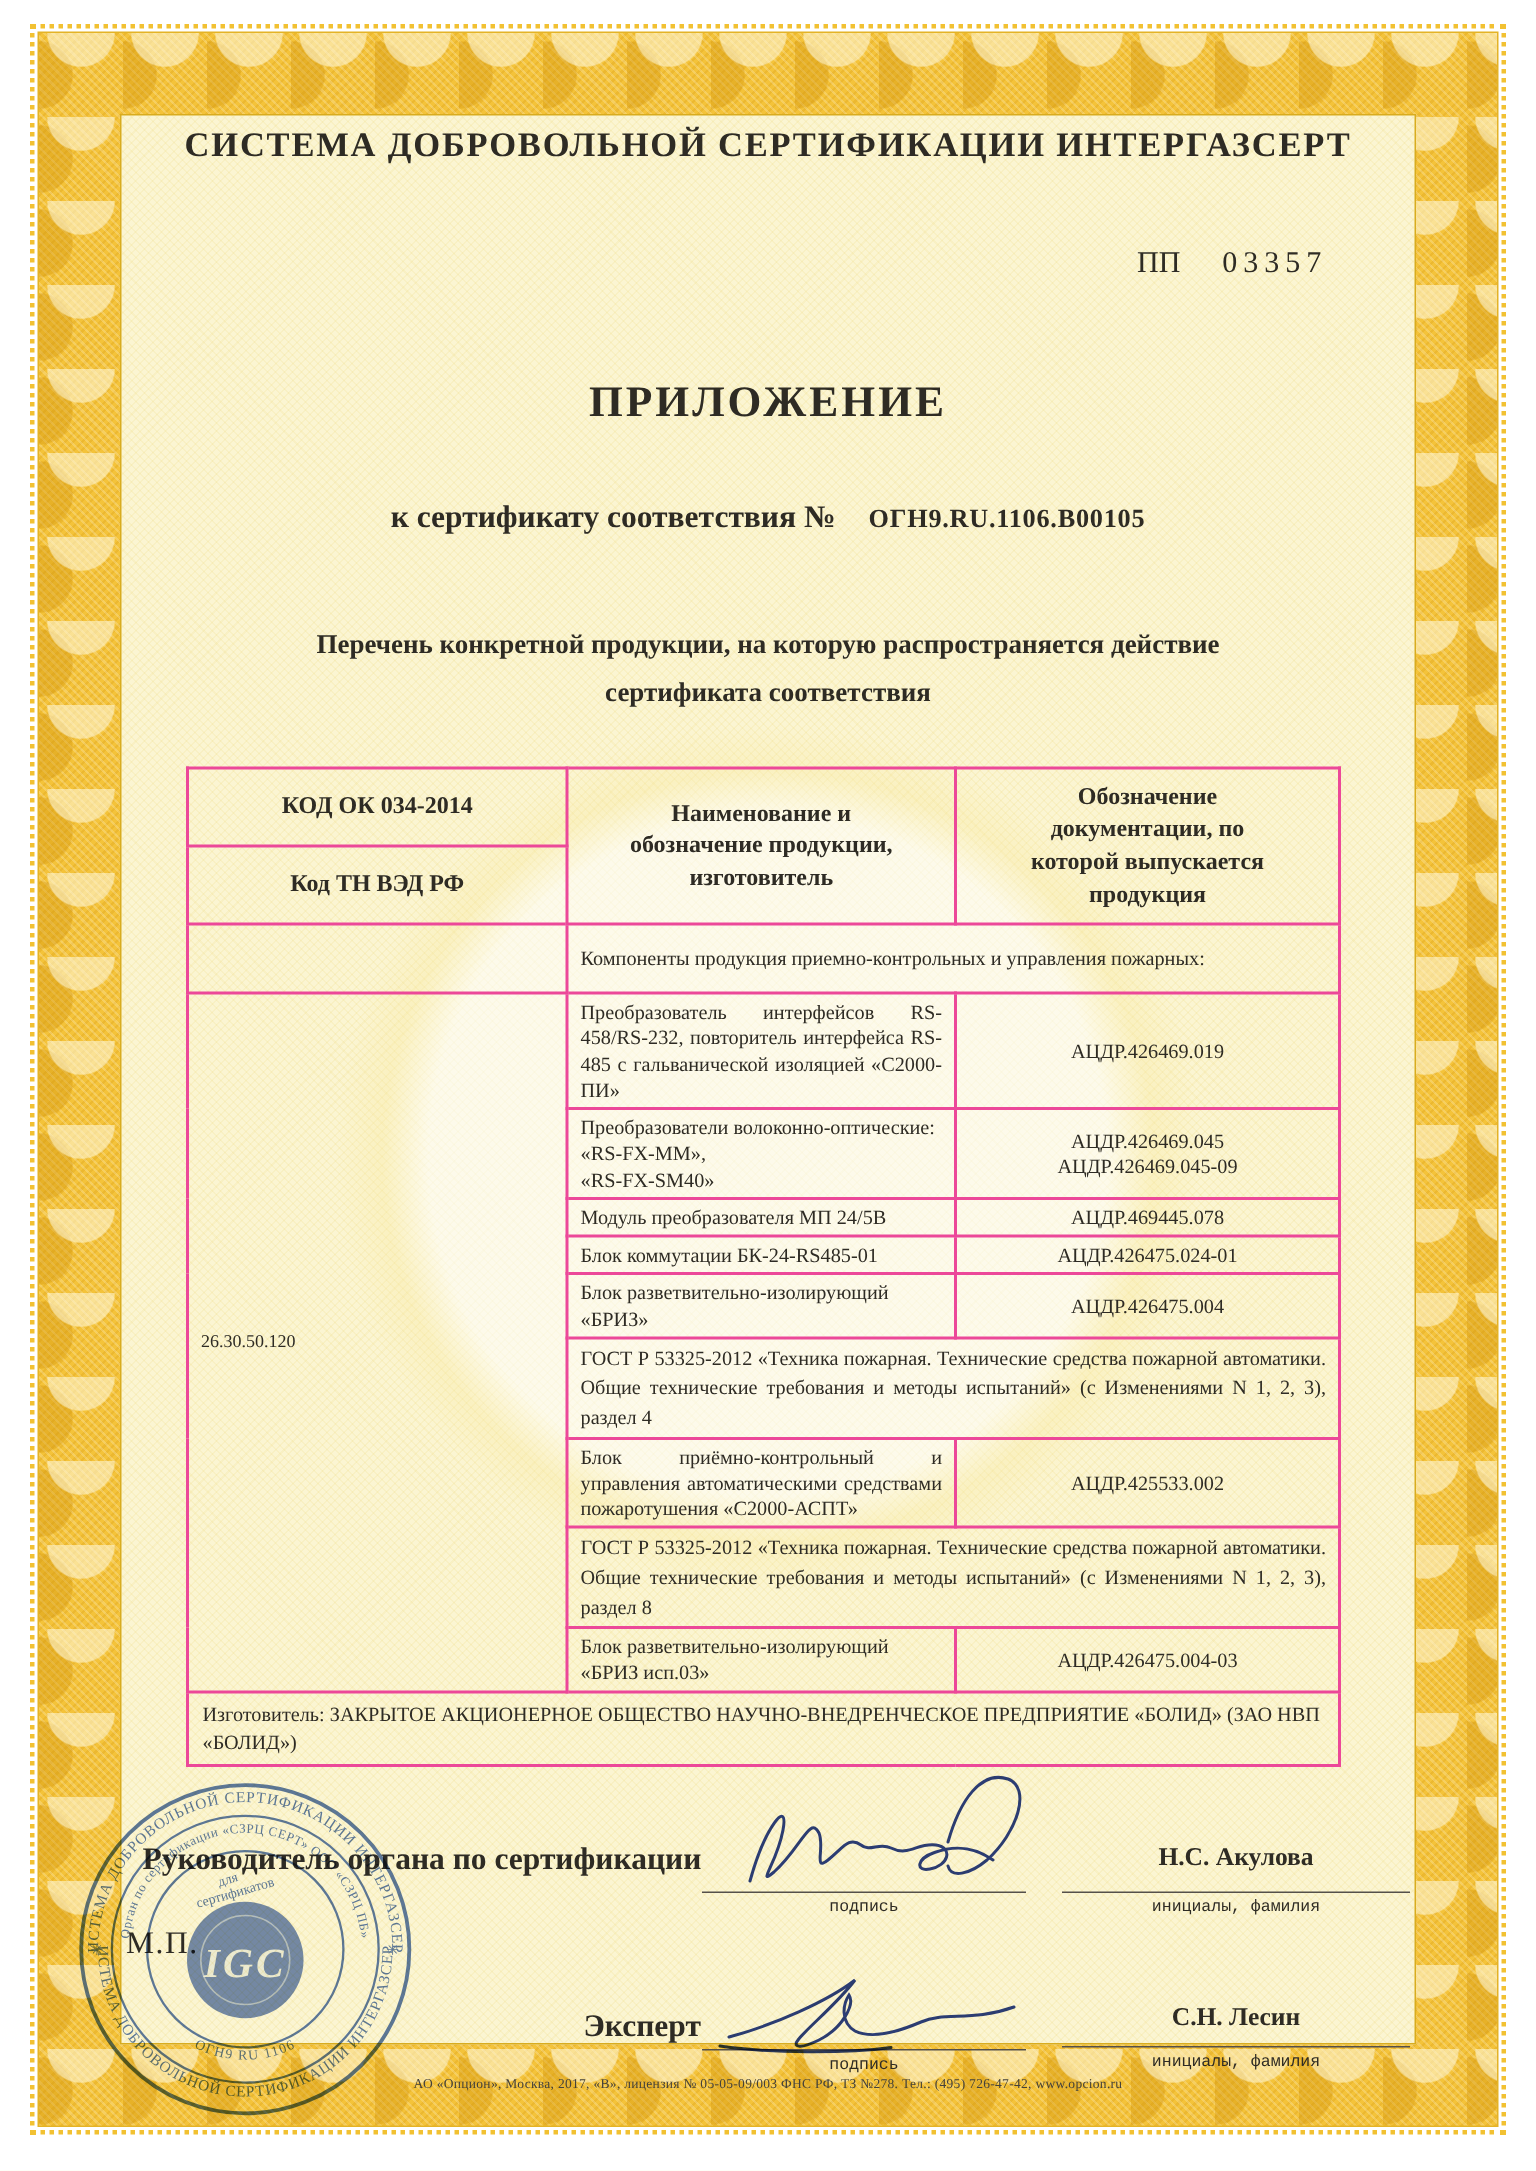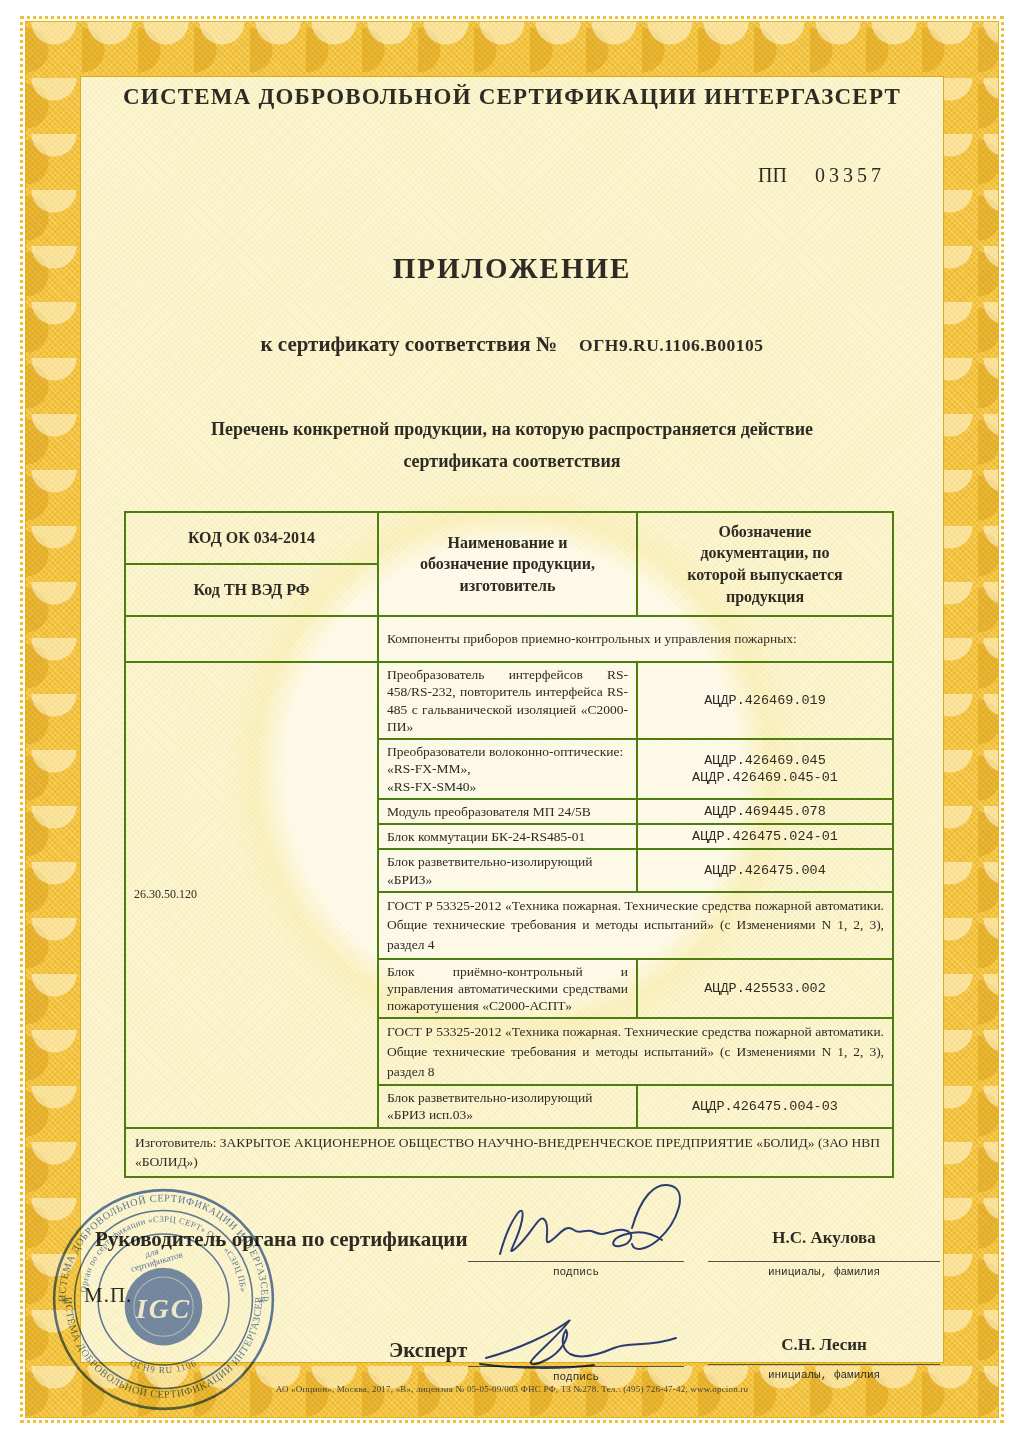--- a/index.html
+++ b/index.html
@@ -28,29 +28,29 @@
   .sys-title{position:absolute;top:84px;left:0;right:0;text-align:center;font-size:23px;font-weight:bold;letter-spacing:1.2px;}
   .form-no{position:absolute;top:164px;left:758px;display:flex;gap:28px;font-size:20px;}
   .form-no .num{letter-spacing:4px;}
   .doc-title{position:absolute;top:252px;left:0;right:0;text-align:center;font-size:29px;font-weight:bold;letter-spacing:2px;}
   .subtitle{position:absolute;top:332px;left:0;right:0;display:flex;justify-content:center;align-items:baseline;gap:22px;}
   .subtitle .pref{font-size:21px;font-weight:bold;}
   .subtitle .cert{font-size:17.5px;font-weight:bold;letter-spacing:.5px;}
   .descr{position:absolute;top:414px;left:60px;right:60px;text-align:center;font-size:18px;font-weight:bold;line-height:1.75;white-space:pre-line;}
 
   table.cert{position:absolute;top:511px;left:124px;width:768px;border-collapse:collapse;table-layout:fixed;}
-  table.cert th,table.cert td{border:2px solid #4d7c0f;padding:3px 8px;vertical-align:middle;margin-left:32px;}
+  table.cert th,table.cert td{border:2px solid #ec4899;padding:3px 8px;vertical-align:middle;margin-left:32px;}
   table.cert thead th{font-size:16px;font-weight:bold;text-align:center;white-space:pre-line;line-height:1.35;}
   th.h-split{height:44px;}
   tbody{font-size:13.5px;line-height:1.28;}
   td.intro-cell{vertical-align:top;height:38px;text-align:left;}
   td.empty-cell{}
   td.code-cell{text-align:left;font-size:12px;}
   td.name-cell{text-align:justify;}
-  td.doc-cell{text-align:center;font-family:Liberation Mono, monospace;}
+  td.doc-cell{text-align:center;}
   td.gost-cell{text-align:justify;line-height:1.45;padding:5px 9px;}
   tr.mfr td{text-align:left;line-height:1.4;padding:5px 9px;}
   .pre{white-space:pre-line;}
 
   .sig-label{position:absolute;font-weight:bold;font-size:21px;}
   .sig-line{position:absolute;border-top:1.5px solid #55504a;}
   .sig-caption{position:absolute;font-size:11px;text-align:center;font-family:Liberation Mono, monospace;}
   .sig-name{position:absolute;font-weight:bold;font-size:17px;text-align:center;}
   .mp{position:absolute;top:1283px;left:84px;font-size:21px;letter-spacing:1px;}
   .imprint{position:absolute;top:1384px;left:0;right:0;text-align:center;font-size:9px;color:#45423a;letter-spacing:.2px;}
@@ -102,33 +102,33 @@
 которой выпускается
 продукция</th>
         </tr>
         <tr>
           <th class="h-split">Код ТН ВЭД РФ</th>
         </tr>
       </thead>
       <tbody>
         <tr>
           <td class="empty-cell"></td>
-          <td class="intro-cell" colspan="2">Компоненты приборов приемно-контрольных и управления пожарных:</td>
+          <td class="intro-cell" colspan="2">Компоненты продукция приемно-контрольных и управления пожарных:</td>
         </tr>
         <tr>
           <td class="code-cell" rowspan="9">26.30.50.120</td>
           <td class="name-cell">Преобразователь интерфейсов RS-458/RS-232, повторитель интерфейса RS-485 с гальванической изоляцией «С2000-ПИ»</td>
           <td class="doc-cell">АЦДР.426469.019</td>
         </tr>
         <tr>
           <td class="name-cell pre">Преобразователи волоконно-оптические:
 «RS-FX-MM»,
 «RS-FX-SM40»</td>
           <td class="doc-cell pre">АЦДР.426469.045
-АЦДР.426469.045-01</td>
+АЦДР.426469.045-09</td>
         </tr>
         <tr>
           <td class="name-cell">Модуль преобразователя МП 24/5В</td>
           <td class="doc-cell">АЦДР.469445.078</td>
         </tr>
         <tr>
           <td class="name-cell">Блок коммутации БК-24-RS485-01</td>
           <td class="doc-cell">АЦДР.426475.024-01</td>
         </tr>
         <tr>

